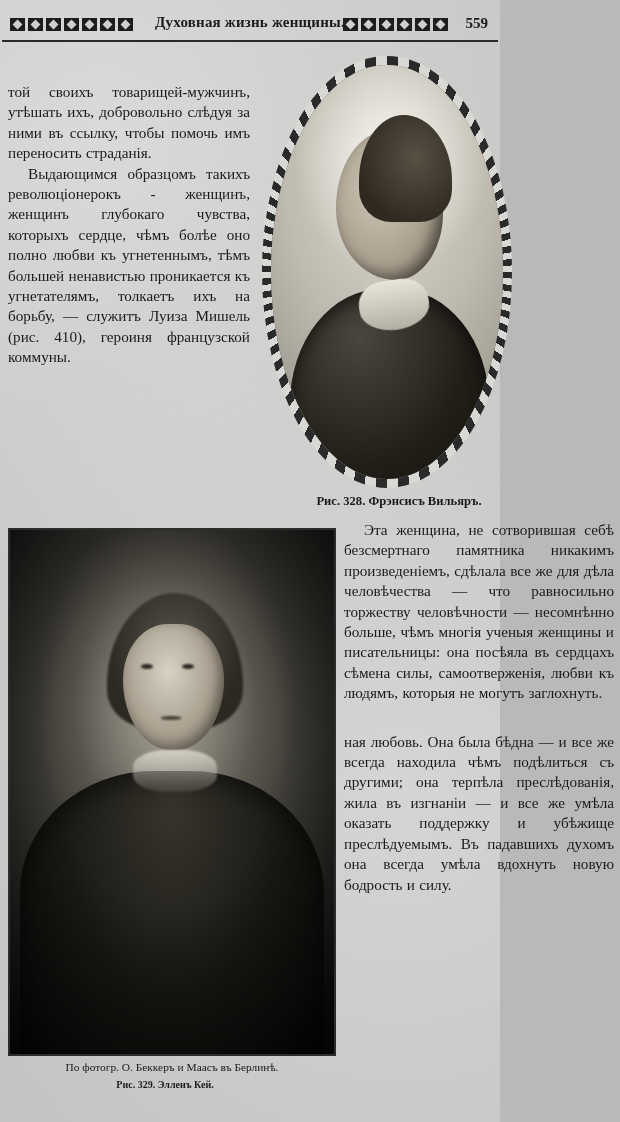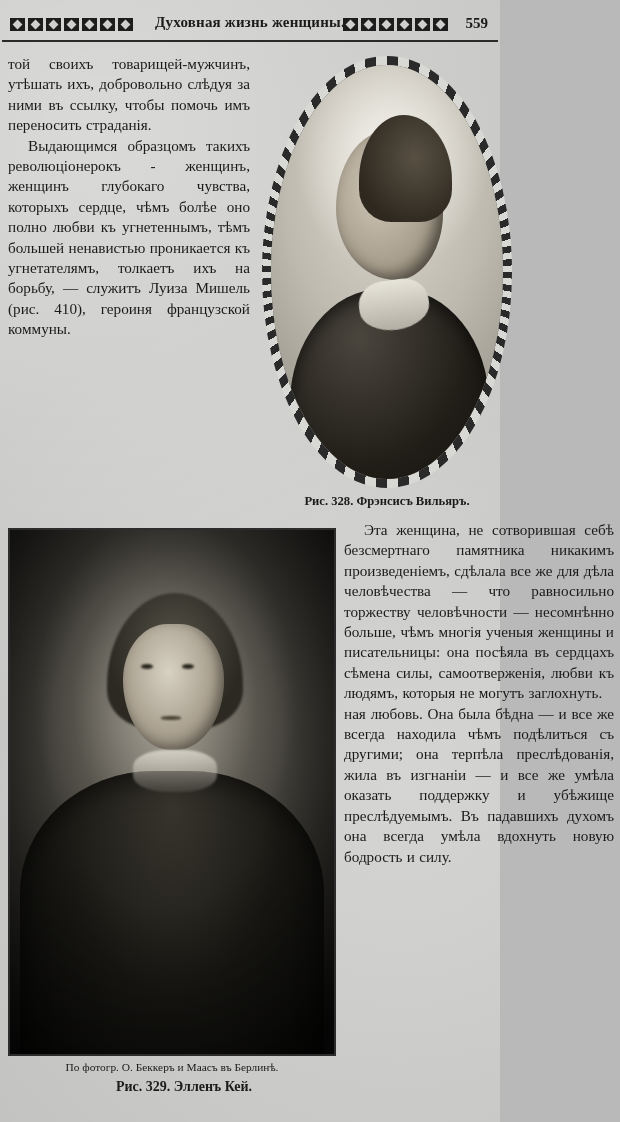--- a/index.html
+++ b/index.html
@@ -98,21 +98,21 @@
     font-family: "Liberation Serif", serif;
     font-size: 15.2px;
     line-height: 20.4px;
     color: #1a1a1a;
     text-align: justify;
     text-indent: 20px;
     -webkit-hyphens: manual;
     hyphens: manual;
     word-spacing: 0.5px;
   }
-  p.body.cont { text-indent: 0; }
+  p.body.cont { text-indent: 0; margin-top: 28px; }
   
   .fig {
     position: absolute;
   }
   .fig-328 {
     left: 262px;
     top: 56px;
     width: 250px;
     height: 432px;
   }
@@ -188,21 +188,21 @@
   .fig-cap {
     position: absolute;
     text-align: center;
     font-family: "Liberation Serif", serif;
     font-size: 12.6px;
     color: #1b1b1b;
     font-weight: bold;
     width: 100%;
   }
   .cap-328 {
-    left: 258px;
+    left: 270px;
     top: 494px;
     width: 258px;
   }
   
   .fig-329 {
     left: 8px;
     top: 528px;
     width: 328px;
     height: 528px;
     border: 2px solid #2c2c2c;
@@ -288,24 +288,24 @@
     top: 1060px;
     width: 328px;
     text-align: center;
     font-size: 11.4px;
     font-weight: normal;
     color: #1b1b1b;
     font-family: "Liberation Serif", serif;
     border-top: 1px solid transparent;
   }
   .cap-329 {
-    left: 20px;
+    left: 1px;
     top: 1079px;
     width: 328px;
-    font-size: 14px;
+    font-size: 10px;
   }
 </style>
 </head>
 <body>
 
 <div class="page">
 
   <div class="header">
     <div class="orn left">
       <span></span>

